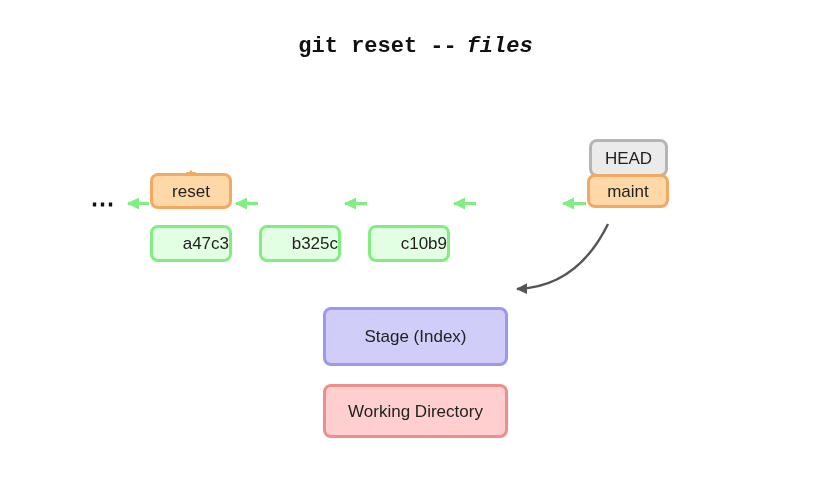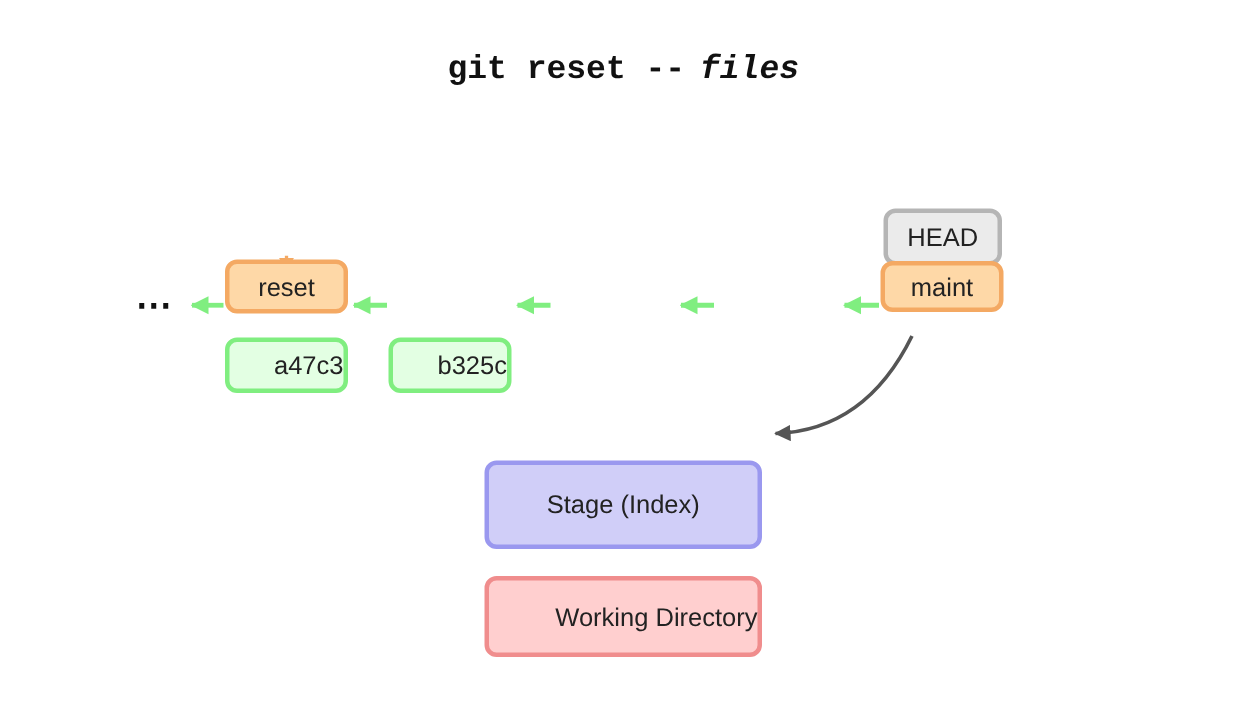--- a/index.html
+++ b/index.html
@@ -24,21 +24,21 @@
   .arrow-layer{position:absolute;left:0;top:0;width:831px;height:485px;}
   .box{
     position:absolute;box-sizing:border-box;border-radius:8px;
     display:flex;align-items:center;justify-content:center;
     font-size:17px;line-height:1;color:var(--text);margin-top:40px;
   }
   .commit{background:var(--commit-fill);border:3.5px solid var(--commit-border);z-index:2;justify-content:flex-end;}
   .branch{background:var(--branch-fill);border:3px solid var(--branch-border);z-index:3;}
   .head{background:var(--head-fill);border:3px solid var(--head-border);z-index:1;}
   .stage{background:var(--stage-fill);border:3.5px solid var(--stage-border);z-index:2;}
-  .working{background:var(--working-fill);border:3.5px solid var(--working-border);z-index:2;justify-content:flex-end;}
+  .working{background:var(--working-fill);border:3.5px solid var(--working-border);z-index:2;}
   .ellipsis{
     position:absolute;left:82px;top:185px;width:42px;height:37px;
     display:flex;align-items:center;justify-content:center;
     font-size:24px;font-weight:700;color:#111;letter-spacing:1px;z-index:2;
   }
   .green-line{stroke:var(--commit-border);stroke-width:3.2;}
   .orange-line{stroke:var(--branch-border);stroke-width:2.2;}
   .dark-line{stroke:var(--dark-arrow);stroke-width:2.4;fill:none;}
   .green-head{fill:var(--commit-border);}
   .orange-head{fill:var(--branch-border);}
@@ -89,20 +89,23 @@
   </div>
 
   <div class="ellipsis">⋯</div>
 
   <div class="box commit" style="left:150px;top:185px;width:82px;height:37px">
     <span>a47c3</span>
   </div>
   <div class="box commit" style="left:259px;top:185px;width:82px;height:37px">
     <span>b325c</span>
   </div>
+  <div class="box commit" style="left:368px;top:185px;width:82px;height:37px">
+    <span>c10b9</span>
+  </div>
 
   <div class="box stage" style="left:323px;top:267px;width:185px;height:59px">
     <span>Stage (Index)</span>
   </div>
   <div class="box working" style="left:323px;top:344px;width:185px;height:54px">
     <span>Working Directory</span>
   </div>
 
 </div>
 

